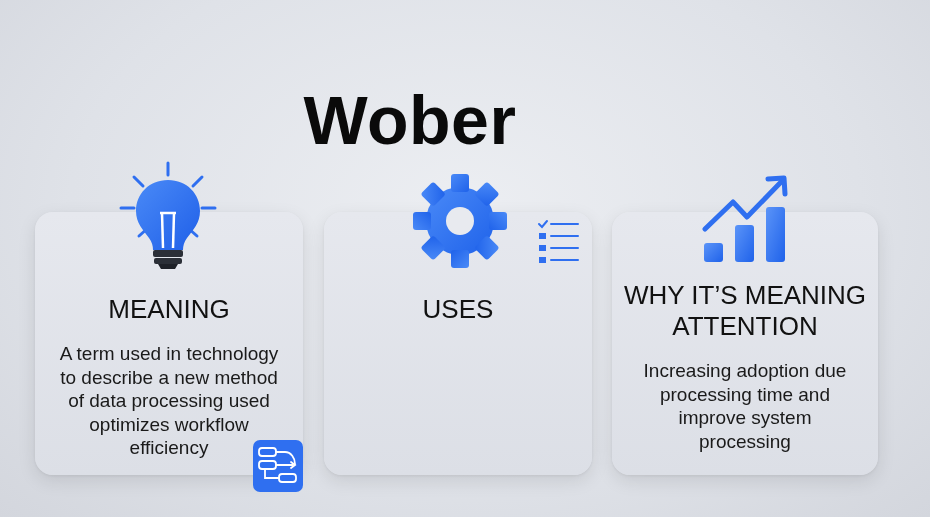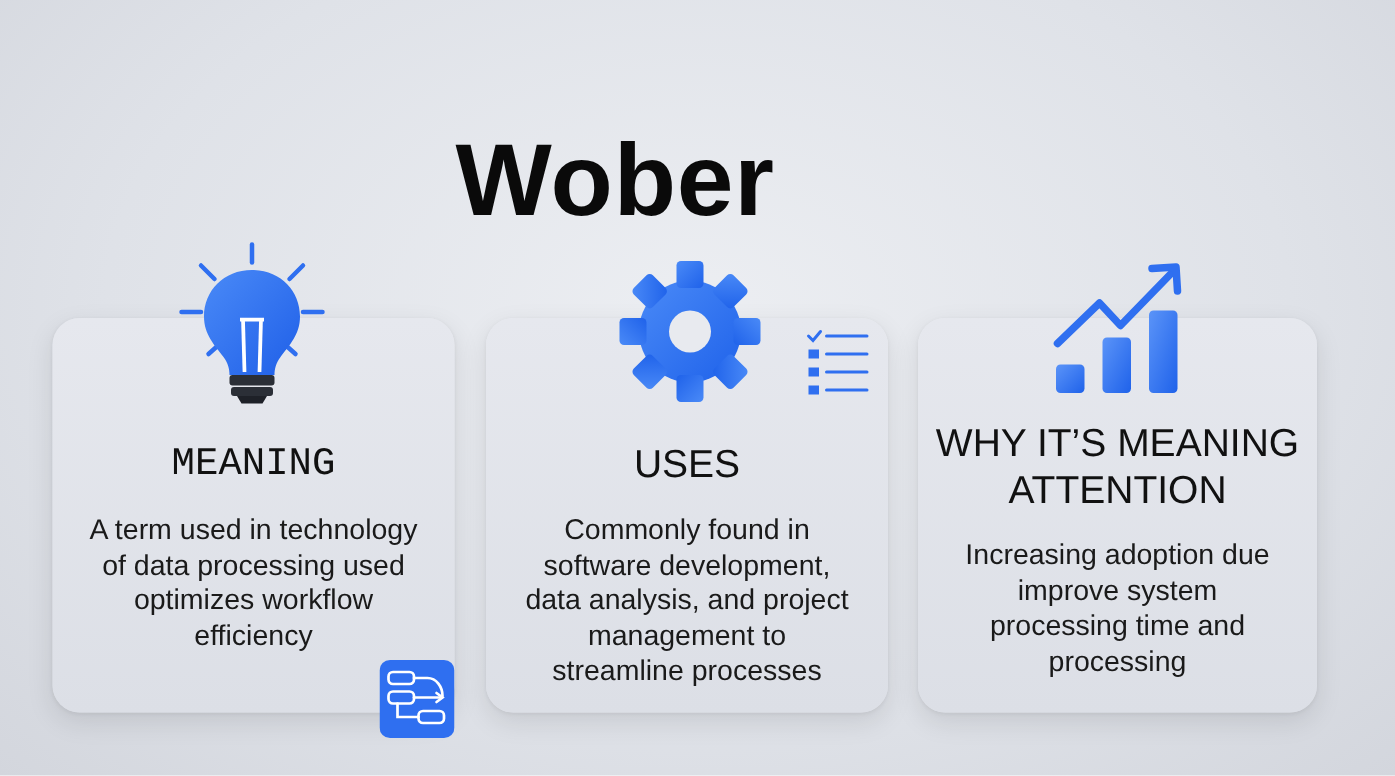--- a/index.html
+++ b/index.html
@@ -32,49 +32,43 @@
     font-size:19px; line-height:23.5px; color:#1a1a1a;
   }
   .icon { position:absolute; }
 </style>
 </head>
 <body>
 
 <div class="title">Wober</div>
 
 <div class="card c1">
-  <div class="heading" style="top:82px;font-family:Liberation Mono, monospace;">MEANING</div>
+  <div class="heading" style="top:82px;">MEANING</div>
   <div class="body" style="top:130px;">
     <div>A term used in technology</div>
+    <div>to describe a new method</div>
     <div>of data processing used</div>
     <div>optimizes workflow</div>
     <div>efficiency</div>
   </div>
 </div>
 
 <div class="card c2">
   <div class="heading" style="top:82px;">USES</div>
-  <div class="body" style="top:130px;">
-    <div>Commonly found in</div>
-    <div>software development,</div>
-    <div>data analysis, and project</div>
-    <div>management to</div>
-    <div>streamline processes</div>
-  </div>
 </div>
 
 <div class="card c3">
   <div class="heading" style="top:68px;">
     <div>WHY IT’S MEANING</div>
     <div>ATTENTION</div>
   </div>
   <div class="body" style="top:147px;">
     <div>Increasing adoption due</div>
+    <div>processing time and</div>
     <div>improve system</div>
-    <div>processing time and</div>
     <div>processing</div>
   </div>
 </div>
 
 <svg class="icon" style="left:115px;top:158px;" width="110" height="115" viewBox="0 0 110 115">
   <defs>
     <linearGradient id="bulbG" x1="0" y1="0" x2="1" y2="1">
       <stop offset="0" stop-color="#4a8af7"></stop>
         <stop offset="1" stop-color="#1f5fe8"></stop>
     </linearGradient>

